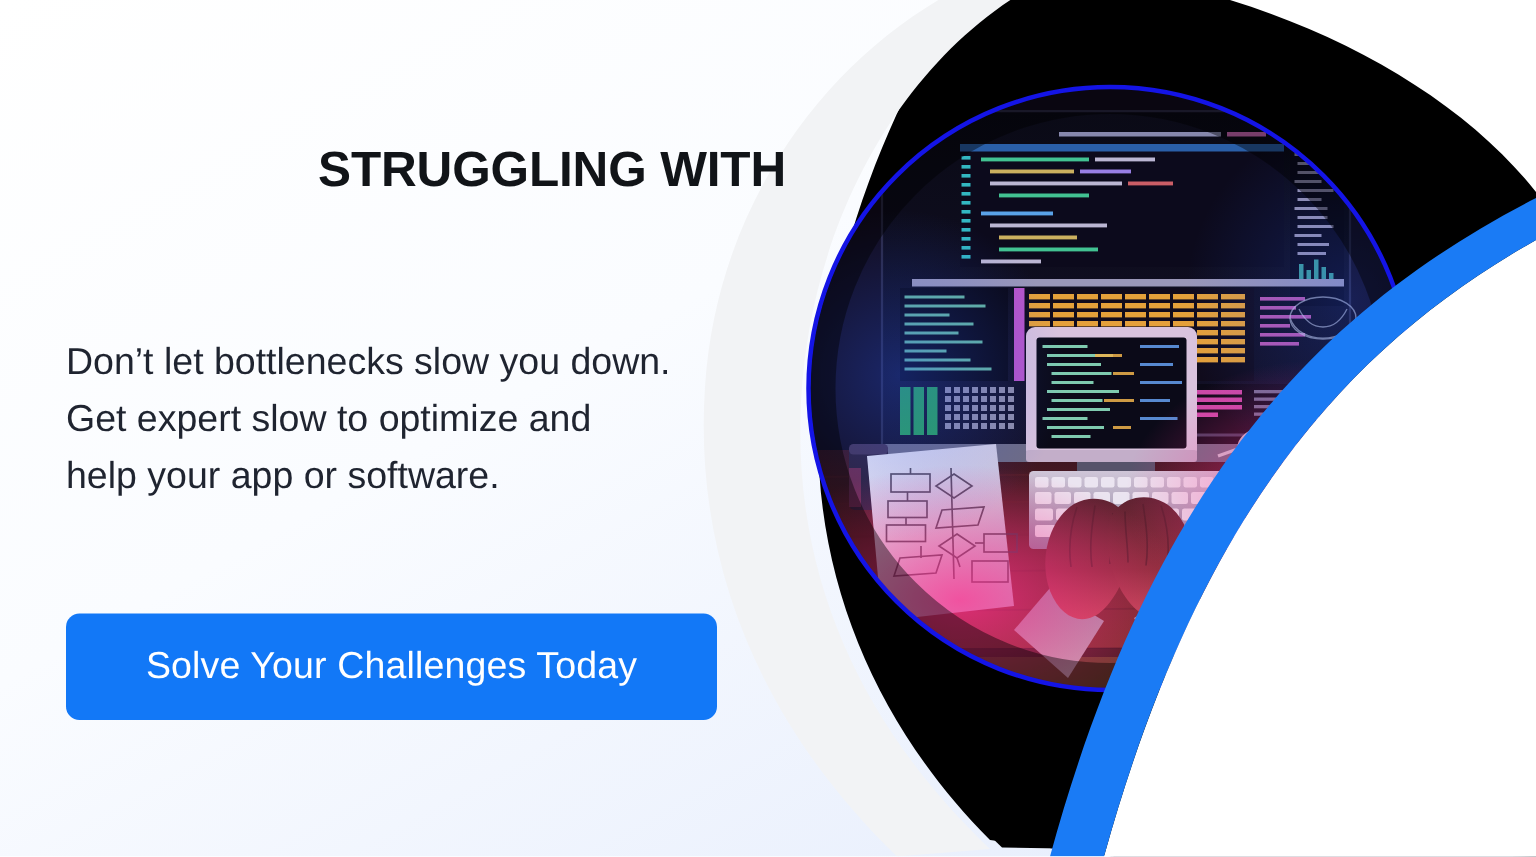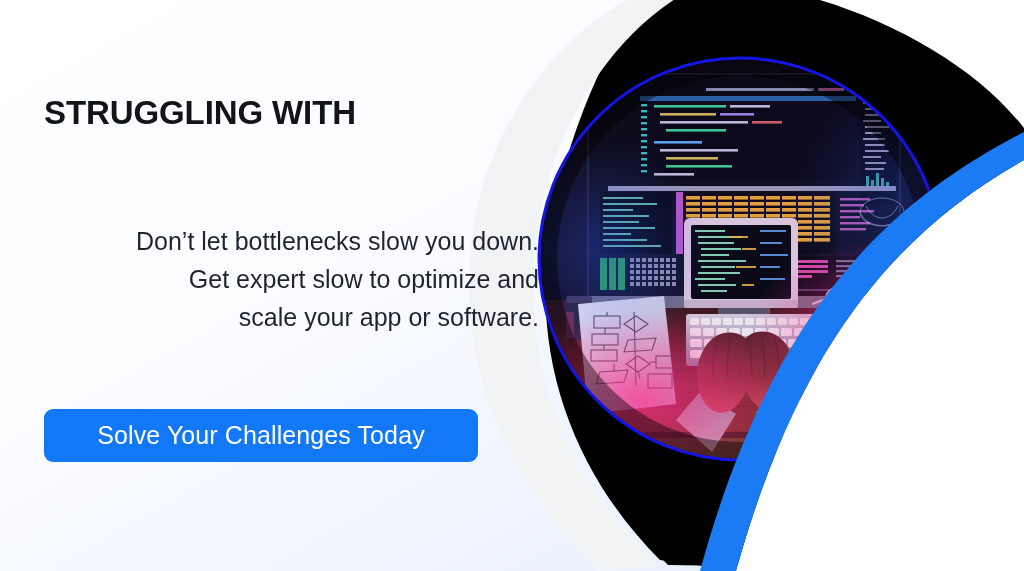--- a/index.html
+++ b/index.html
@@ -43,41 +43,41 @@
     left: 0;
     margin: 0;
     width: 480px;
     font-size: 33px;
     line-height: 1.28;
     font-weight: 700;
     letter-spacing: -0.1px;
     color: #111418;
     text-transform: uppercase;
   }
-  .headline .hl-line { display: block; }
+  .headline .hl-line { display: block; text-align: right; }
 
   .subcopy {
     position: absolute;
     top: 222px;
     left: 0;
     margin: 0;
     width: 495px;
     font-size: 25px;
     line-height: 1.52;
     font-weight: 400;
     color: #1f2430;
   }
-  .subcopy .sub-line { display: block; text-align: right; }
+  .subcopy .sub-line { display: block; }
 
   .cta-button {
     position: absolute;
     left: 0;
     top: 409px;
     width: 434px;
-    height: 53px;
+    height: 71px;
     border: none;
     border-radius: 9px;
     background: #1278f7;
     color: #ffffff;
     font-family: "Liberation Sans", sans-serif;
     font-size: 25px;
     font-weight: 400;
     letter-spacing: 0.1px;
     cursor: pointer;
     padding: 18px;
@@ -589,19 +589,19 @@
 
   <div class="content">
 
     <h1 class="headline">
       <span class="hl-line">STRUGGLING WITH</span>
     </h1>
 
     <p class="subcopy">
       <span class="sub-line">Don’t let bottlenecks slow you down.</span>
       <span class="sub-line">Get expert slow to optimize and</span>
-      <span class="sub-line">scale your app or software.</span>
+      <span class="sub-line">help your app or software.</span>
     </p>
 
     <button class="cta-button">Solve Your Challenges Today</button>
   </div>
 
 </div>
 
 </body></html>

